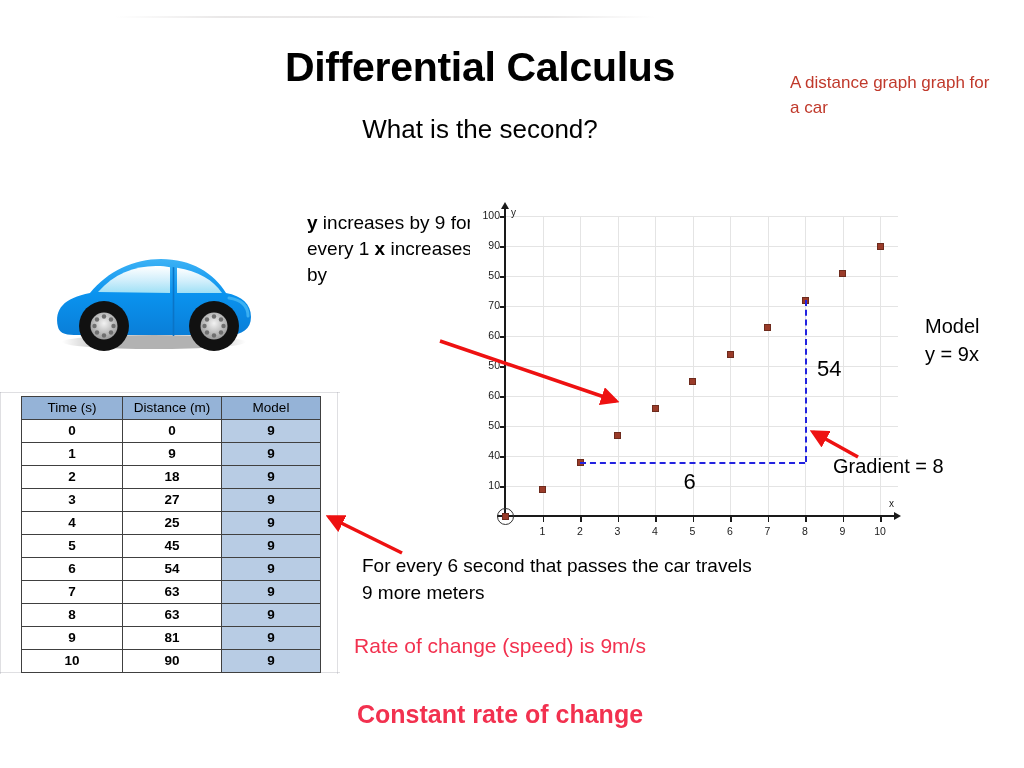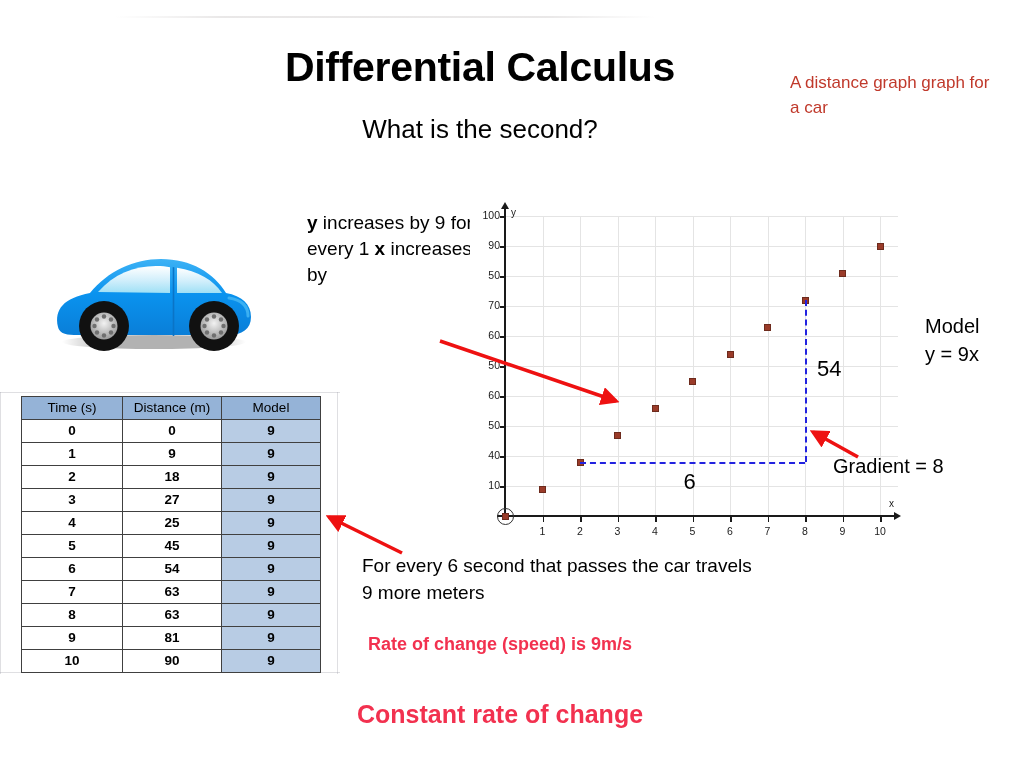--- a/index.html
+++ b/index.html
@@ -59,21 +59,21 @@
   .dashv{position:absolute;width:0;border-left:2.6px dashed #2222e0;}
   #lbl-run{position:absolute;font-size:22px;color:#000;}
   #lbl-rise{position:absolute;font-size:22px;color:#000;}
 
   
   #model-note{left:925px;top:300px;width:100px;font-size:20px;line-height:28px;margin-top:12px;}
   #gradient-note{left:833px;top:455px;font-size:20px;white-space:nowrap;}
 
   
   #note-bottom{left:362px;top:552px;width:400px;font-size:19px;line-height:27px;}
-  #concl1{left:0;top:634px;width:1000px;text-align:center;font-size:18px;font-weight:700;color:#f2314f;}
+  #concl1{left:0;top:634px;width:1000px;text-align:center;font-size:21px;font-weight:400;color:#f2314f;}
   #concl2{left:0;top:700px;width:1000px;text-align:center;font-size:25px;font-weight:700;color:#f2314f;}
 
   
   #arrows{left:0;top:0;width:1024px;height:768px;pointer-events:none;}
 </style>
 </head>
 <body>
 
 <div class="abs" id="top-artifact"></div>
 

